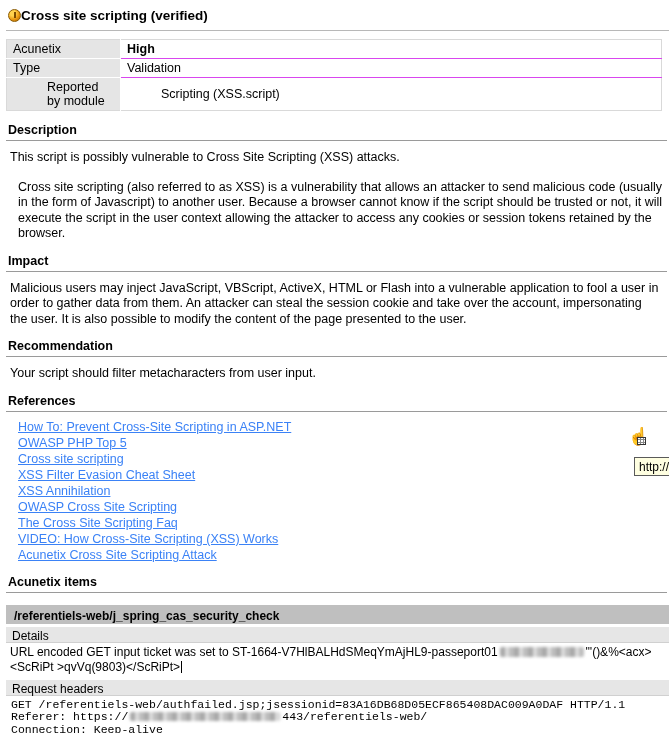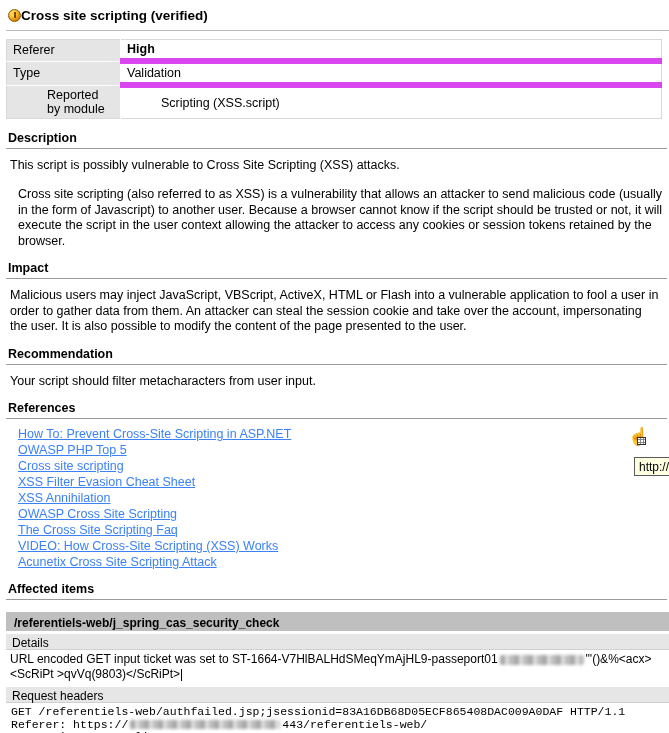--- a/index.html
+++ b/index.html
@@ -17,21 +17,21 @@
     width:13px; height:13px; border-radius:50%;
     background:radial-gradient(circle at 35% 30%, #ffd24d 0 25%, #e8960f 60%, #a35c06 100%);
     border:1px solid #8a5a00; position:relative; flex:0 0 auto;
   }
   .alert-ball:after{ content:""; position:absolute; left:5px; top:2px; width:2px; height:6px; background:#7a4a00; }
   h1 { font-size:13.5px; margin:0; font-weight:bold; }
   .title-divider { border:none; border-top:1px solid #b8b8b8; margin:7px 0 0 0; }
 
   
   table.info { border-collapse:collapse; width:656px; margin-top:8px; border:1px solid #d9d9d9; }
-  table.info td { font-size:12.5px; padding:2px 6px; height:17px; border-bottom:6px solid #d946ef; }
+  table.info td { font-size:12.5px; padding:2px 6px; height:17px; border-bottom:1px solid #d946ef; }
   table.info td.lbl { background:#e5e5e5; width:114px; border-bottom:1px solid #ffffff; border-right:1px solid #ffffff; }
   table.info tr:last-child td { border-bottom:none;padding-left:40px; }
   .bold { font-weight:bold; }
 
   
   .sec-head { font-weight:bold; font-size:12.5px; margin:12px 0 0 2px; }
   .sec-rule { border:none; border-top:1px solid #9a9a9a; margin:3px 0 0 0; width:661px; }
   p.body { margin:9px 2px 0 4px; line-height:15.5px; width:650px; }
   p.body + p.body { margin-top:14px;margin-left:12px; }
 
@@ -89,21 +89,21 @@
 
   <div class="title-row">
     <span class="alert-ball"></span>
     <h1>Cross site scripting (verified)</h1>
   </div>
   <hr class="title-divider">
 
   <table class="info">
     <tbody>
         <tr>
-      <td class="lbl">Referer</td>
+      <td class="lbl">Acunetix</td>
       <td class="bold">High</td>
     </tr>
     <tr>
       <td class="lbl">Type</td>
       <td>Validation</td>
     </tr>
     <tr>
       <td class="lbl">Reported by module</td>
       <td>Scripting (XSS.script)</td>
     </tr>
@@ -130,21 +130,21 @@
     <a href="#">OWASP PHP Top 5</a>
     <a href="#">Cross site scripting</a>
     <a href="#">XSS Filter Evasion Cheat Sheet</a>
     <a href="#">XSS Annihilation</a>
     <a href="#">OWASP Cross Site Scripting</a>
     <a href="#">The Cross Site Scripting Faq</a>
     <a href="#">VIDEO: How Cross-Site Scripting (XSS) Works</a>
     <a href="#">Acunetix Cross Site Scripting Attack</a>
   </div>
 
-  <div class="sec-head">Affected items</div>
+  <div class="sec-head">Acunetix items</div>
   <hr class="sec-rule">
 
   <div class="affected-block">
     <div class="path-bar">/referentiels-web/j_spring_cas_security_check</div>
 
     <div class="sub-bar">Details</div>
     <div class="details-content"><span>URL encoded GET input ticket was set to ST-1664-V7HlBALHdSMeqYmAjHL9-passeport01</span><span class="redacted" style="width:84px;"></span><span>'"()&amp;%&lt;acx&gt;&lt;ScRiPt &gt;qvVq(9803)&lt;/ScRiPt&gt;</span><span class="caret"></span></div>
 
     <div class="sub-bar req-bar">Request headers</div>
     <div class="mono-block">

